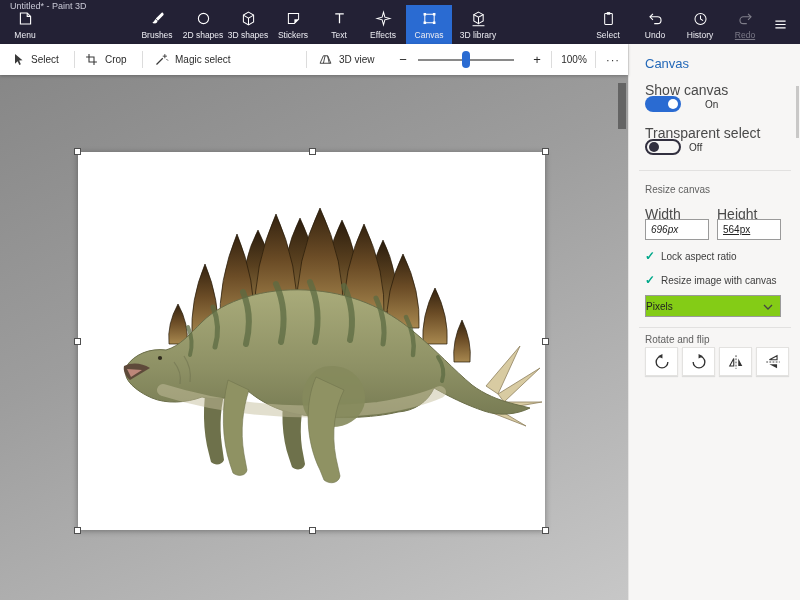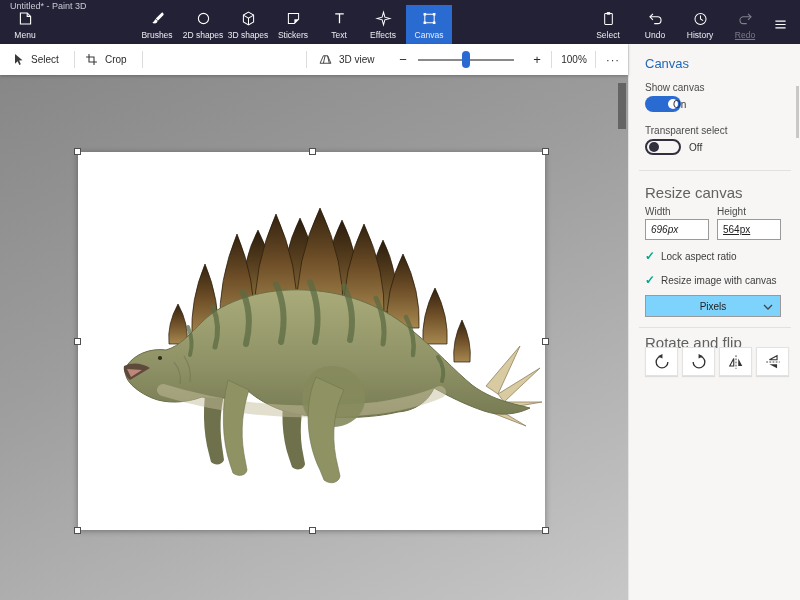--- a/index.html
+++ b/index.html
@@ -38,35 +38,35 @@
             box-shadow:0 1px 6px rgba(0,0,0,.35); }
   .handle { position:absolute; width:7px; height:7px; background:#fff; border:1px solid #4f4f4f; }
   .h-tl{left:-4px;top:-4px} .h-tm{left:calc(50% - 3px);top:-4px} .h-tr{right:-4px;top:-4px}
   .h-ml{left:-4px;top:calc(50% - 3px)} .h-mr{right:-4px;top:calc(50% - 3px)}
   .h-bl{left:-4px;bottom:-4px} .h-bm{left:calc(50% - 3px);bottom:-4px} .h-br{right:-4px;bottom:-4px}
 
   
   .panel { position:absolute; left:628px; top:44px; width:172px; height:556px; background:#f7f6f5;
            border-left:1px solid #e4e3e2; }
   .panel-title { position:absolute; left:16px; top:12px; font-size:13px; color:#2368b8; }
-  .plabel { position:absolute; font-size:10px; color:#4a4a4a; }
-  .psection { position:absolute; font-size:15px; color:#616161; }
+  .plabel { position:absolute; font-size:14px; color:#4a4a4a; }
+  .psection { position:absolute; font-size:10px; color:#616161; }
   .pdivider { position:absolute; left:10px; width:152px; height:1px; background:#e2e1e0; }
   .toggle { position:absolute; width:36px; height:16px; border-radius:9px; cursor:pointer; }
   .toggle.on { background:#2a6bd2; }
   .toggle.on .knob { position:absolute; right:3px; top:3px; width:10px; height:10px; border-radius:50%; background:#fff; }
   .toggle.off { background:transparent; border:2px solid #32303f; }
   .toggle.off .knob { position:absolute; left:2px; top:1px; width:10px; height:10px; border-radius:50%; background:#32303f; }
   .state-label { position:absolute; font-size:10px; color:#333; }
   .pinput { position:absolute; width:64px; height:21px; border:1px solid #9a9a9a; background:#fff;
             font-size:10px; color:#222; padding:0 5px; font-family:"Liberation Sans",sans-serif; }
   .check { position:absolute; font-size:12px; font-weight:bold; color:#00a88a; }
   .chklabel { position:absolute; font-size:10px; color:#3d3d3d; }
-  .dropdown { position:absolute; left:16px; width:136px; height:22px; border:1px solid #9a9a9a; background:#7dd3fc;
-              display:flex; align-items:center; justify-content:center; font-size:10px; color:#222; cursor:pointer; }
+  .dropdown { position:absolute; left:16px; width:136px; height:22px; border:1px solid #9a9a9a; background:#84cc16;
+              display:flex; align-items:center; font-size:10px; color:#222; cursor:pointer; }
   .dropdown .chev { position:absolute; right:7px; top:8px; }
   .rot-btn { position:absolute; width:33px; height:29px; background:#fff; border:1px solid #e3e2e0;
              box-shadow:0 1px 1px rgba(0,0,0,.1); display:flex; align-items:center; justify-content:center; cursor:pointer; }
   .rot-btn svg { width:18px; height:18px; display:block; }
   .panel-scroll { position:absolute; right:1px; top:42px; width:3px; height:52px; background:#c9c8c7; }
 </style>
 </head>
 <body>
 
 <div class="app">
@@ -124,20 +124,28 @@
     <div class="tb-btn active" style="left:406px">
       <svg viewBox="0 0 20 20" fill="none" stroke="#fff" stroke-width="1.2">
           <rect x="4.5" y="5" width="11" height="10"></rect>
           <rect x="3" y="3.5" width="3" height="3" fill="#fff" stroke="none"></rect>
           <rect x="14" y="3.5" width="3" height="3" fill="#fff" stroke="none"></rect>
           <rect x="3" y="13.5" width="3" height="3" fill="#fff" stroke="none"></rect>
           <rect x="14" y="13.5" width="3" height="3" fill="#fff" stroke="none"></rect>
         </svg>
       <span>Canvas</span>
     </div>
+    <div class="tb-btn" style="left:452px;width:52px">
+      <svg viewBox="0 0 20 20" fill="none" stroke="#fff" stroke-width="1.2">
+          <path d="M10,2.5 15.5,5.5 10,8.5 4.5,5.5 Z"></path>
+          <path d="M4.5,5.5 V13 L10,16 V8.5 M15.5,5.5 V13 L10,16"></path>
+          <path d="M3,18.5 h14"></path>
+        </svg>
+      <span>3D library</span>
+    </div>
 
     <div class="tb-btn" style="left:585px">
       <svg viewBox="0 0 20 20" fill="none" stroke="#fff" stroke-width="1.2">
           <rect x="5.5" y="4" width="9" height="13" rx="1"></rect>
           <rect x="8" y="2.5" width="4" height="3" fill="#fff" stroke="none"></rect>
         </svg>
       <span>Select</span>
     </div>
     <div class="tb-btn" style="left:632px">
       <svg viewBox="0 0 20 20" fill="none" stroke="#fff" stroke-width="1.3">
@@ -175,20 +183,28 @@
       <span>Select</span>
     </div>
     <div class="vdiv" style="left:74px"></div>
     <div class="sub-item" style="left:84px">
       <svg viewBox="0 0 18 18" fill="none" stroke="#3a3a3a" stroke-width="1.3">
           <path d="M6,2.5 V12 h9.5 M2.5,6 H12 v9.5"></path>
         </svg>
       <span>Crop</span>
     </div>
     <div class="vdiv" style="left:142px"></div>
+    <div class="sub-item" style="left:154px">
+      <svg viewBox="0 0 18 18" fill="none" stroke="#3a3a3a" stroke-width="1.4">
+          <path d="M3,15 L10.5,7.5"></path>
+          <path d="M13,2.5 v5 M10.5,5 h5" stroke-width="1.1"></path>
+          <path d="M15,8.5 l1.8,1.8" stroke-width="1.1"></path>
+        </svg>
+      <span>Magic select</span>
+    </div>
     <div class="vdiv" style="left:306px"></div>
     <div class="sub-item" style="left:318px">
       <svg viewBox="0 0 18 18" fill="none" stroke="#3a3a3a" stroke-width="1.1">
           <path d="M6.5,4.5 h5 l4,9 h-13 Z"></path>
           <path d="M8.5,4.5 l-2,9 M11.5,4.5 l2,9"></path>
         </svg>
       <span>3D view</span>
     </div>
     <div class="sub-item" style="left:394px;width:18px;justify-content:center">
       <span style="font-size:13px">−</span>
@@ -302,21 +318,21 @@
     <div class="scroll-thumb"></div>
   </div>
 
   <div class="panel">
     <div class="panel-title">Canvas</div>
 
     <div class="plabel" style="left:16px;top:38px">Show canvas</div>
     <div class="toggle on" style="left:16px;top:52px">
         <div class="knob"></div>
       </div>
-    <div class="state-label" style="left:44px;top:55px">On</div>
+    <div class="state-label" style="left:76px;top:55px">On</div>
 
     <div class="plabel" style="left:16px;top:81px">Transparent select</div>
     <div class="toggle off" style="left:16px;top:95px">
         <div class="knob"></div>
       </div>
     <div class="state-label" style="left:60px;top:98px">Off</div>
 
     <div class="pdivider" style="top:126px"></div>
 
     <div class="psection" style="left:16px;top:140px">Resize canvas</div>

